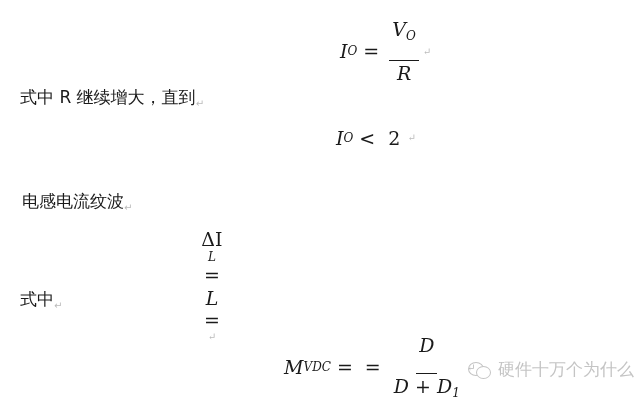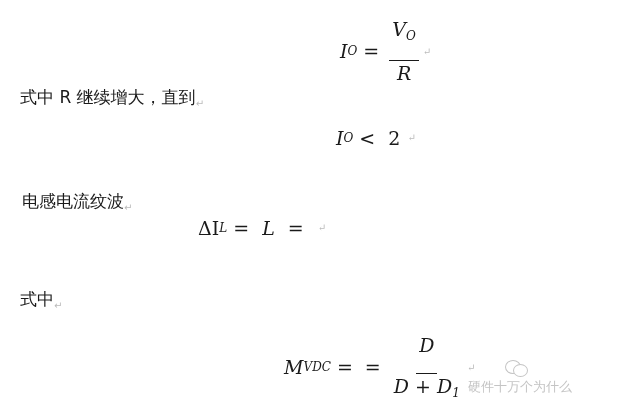--- a/index.html
+++ b/index.html
@@ -6,21 +6,21 @@
   body { width:640px; height:402px; position:relative; overflow:hidden; color:#1a1a1a; }
   .text { position:absolute; font-family:"DejaVu Sans","Liberation Sans",sans-serif; font-size:17px; color:#1a1a1a; white-space:nowrap; }
   .mark { color:#bbb; font-size:10px; vertical-align:bottom; }
   .eq { position:absolute; font-family:"DejaVu Serif","Liberation Serif",serif; font-style:italic; font-size:19px; color:#1a1a1a; display:flex; align-items:center; white-space:nowrap; }
   .frac { display:inline-flex; flex-direction:column; align-items:center; margin:0 4px; }
   .frac .num { padding:0 3px 17px 3px; border-bottom:1.3px solid #1a1a1a; }
   .frac .den { padding:1px 3px 0 3px; }
   .op { font-style:normal; margin:0 6px; }
   sub { font-size:12px; vertical-align:-4px; }
   .up { font-style:normal; }
-  .watermark { position:absolute; left:468px; top:358px; font-family:"DejaVu Sans","Liberation Sans",sans-serif; font-size:13px; color:#c4c4c4; display:flex; align-items:center;flex-direction:column; }
+  .watermark { position:absolute; left:468px; top:358px; font-family:"DejaVu Sans","Liberation Sans",sans-serif; font-size:17px; color:#c4c4c4; display:flex; align-items:center; }
   .watermark .wx { display:inline-block; width:24px; height:20px; position:relative; margin-right:6px; }
   .watermark .wx::before { content:""; position:absolute; left:0; top:2px; width:14px; height:12px; border:1.5px solid #c4c4c4; border-radius:50%; }
   .watermark .wx::after { content:""; position:absolute; left:8px; top:6px; width:13px; height:11px; border:1.5px solid #c4c4c4; border-radius:50%; background:#fff; }
 </style>
 </head>
 <body>
 
 <div class="eq" style="left:340px;top:18px;">
   <span>I</span>
     <sub>O</sub>
@@ -43,21 +43,21 @@
   <span class="frac">
     <span class="den up">2</span>
   </span>
   <span class="mark">↵</span>
 </div>
 
 <div class="text" style="left:22px;top:190px;">
   <span>电感电流纹波</span><span class="mark">↵</span>
 </div>
 
-<div class="eq" style="left:198px;top:216px;">
+<div class="eq" style="left:198px;top:228px;flex-direction:column;">
   <span class="up">ΔI</span>
     <sub>L</sub>
   <span class="op">=</span>
   <span class="frac">
     <span class="den">L</span>
   </span>
   <span class="op">=</span>
   <span class="frac">
   </span>
   <span class="mark">↵</span>

